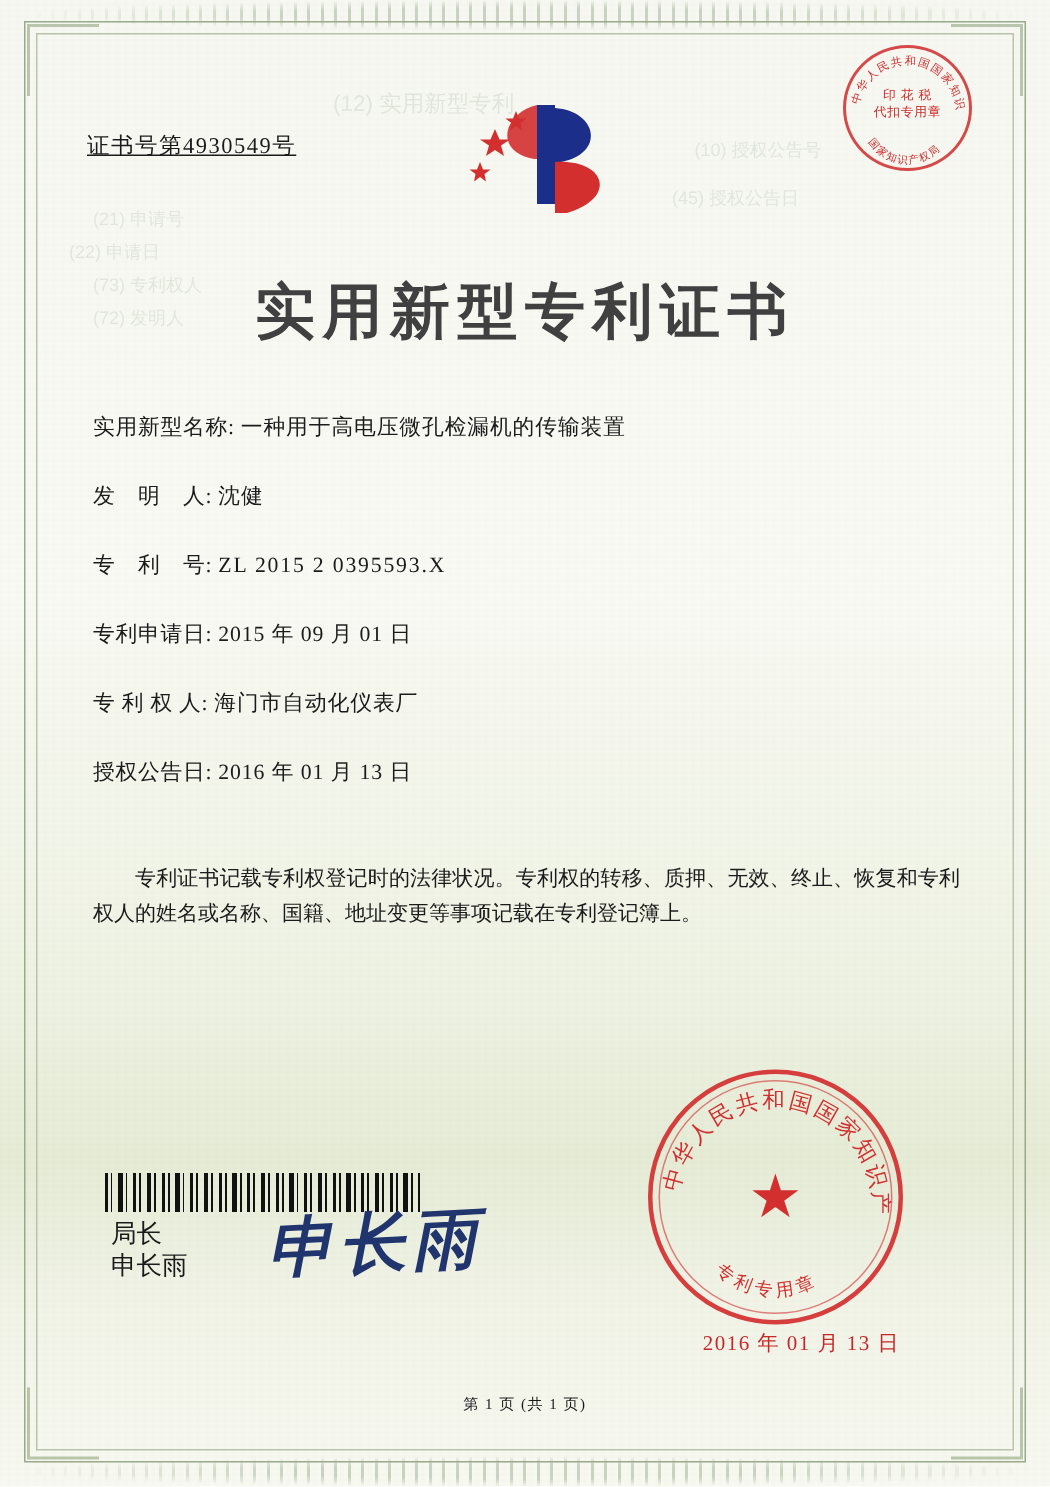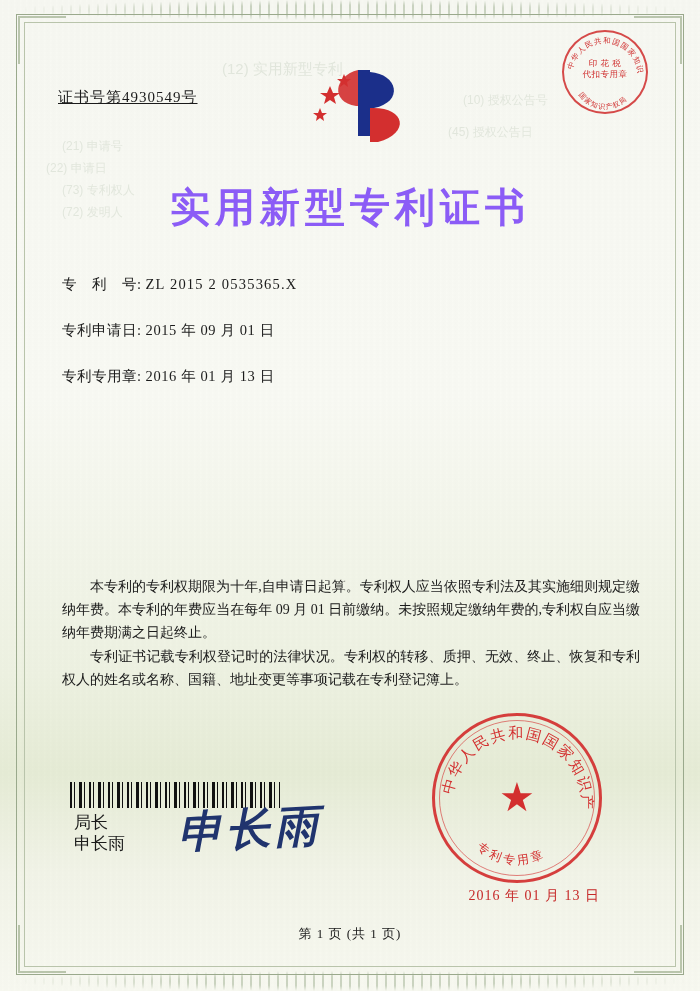--- a/index.html
+++ b/index.html
@@ -128,21 +128,21 @@
   
   .doc-title {
     position: absolute;
     left: 0; right: 0;
     top: 180px;
     text-align: center;
     font-size: 40px;
     letter-spacing: 5px;
     font-weight: bold;
     font-family: Liberation Mono, monospace;
-    color: #8b5cf6;
+    color: #404040;
   }
 
   
   .cert-no {
     position: absolute;
     left: 58px;
     top: 88px;
     font-size: 15px;
     letter-spacing: 1px;
     text-decoration: underline;
@@ -268,21 +268,21 @@
     color: #c62828;
     letter-spacing: 1px;
   }
 
   
   .footer {
     position: absolute;
     left: 0; right: 0;
     bottom: 48px;
     text-align: center;
-    font-size: 13px;
+    font-size: 10px;
     letter-spacing: 1px;
   }
 </style>
 </head>
 <body>
 
 <div class="page">
 
   <div class="paper-bg"></div>
   <div class="paper-noise"></div>
@@ -337,35 +337,46 @@
     <div class="mid-lines">
       <div>印 花 税</div>
       <div>代扣专用章</div>
     </div>
   </div>
 
   <div class="doc-title">实用新型专利证书</div>
 
   <div class="fields">
     <div class="field-row">
+      <span class="field-label">实用新型名称:</span>
+      <span class="field-value">一种用于高电压微孔检漏机的传输装置</span>
+    </div>
+    <div class="field-row">
+      <span class="field-label">发　明　人:</span>
+      <span class="field-value">沈健</span>
+    </div>
+    <div class="field-row">
       <span class="field-label">专　利　号:</span>
-      <span class="field-value mono-ish">ZL 2015 2 0535365.X</span>
+      <span class="field-value mono-ish">ZL 2015 2 0395593.X</span>
     </div>
     <div class="field-row">
       <span class="field-label">专利申请日:</span>
       <span class="field-value">2015 年 09 月 01 日</span>
     </div>
     <div class="field-row">
-      <span class="field-label">专利专用章:</span>
+      <span class="field-label">专 利 权 人:</span>
+      <span class="field-value">海门市自动化仪表厂</span>
+    </div>
+    <div class="field-row">
+      <span class="field-label">授权公告日:</span>
       <span class="field-value">2016 年 01 月 13 日</span>
     </div>
   </div>
 
   <div class="body-text">
-    <p>本专利的专利权期限为十年,自申请日起算。专利权人应当依照专利法及其实施细则规定缴纳年费。本专利的年费应当在每年 09 月 01 日前缴纳。未按照规定缴纳年费的,专利权自应当缴纳年费期满之日起终止。</p>
     <p>专利证书记载专利权登记时的法律状况。专利权的转移、质押、无效、终止、恢复和专利权人的姓名或名称、国籍、地址变更等事项记载在专利登记簿上。</p>
   </div>
 
   <div class="barcode"></div>
 
   <div class="sig-block">
     <div>局长</div>
     <div>申长雨</div>
   </div>
   <div class="signature">申长雨</div>

